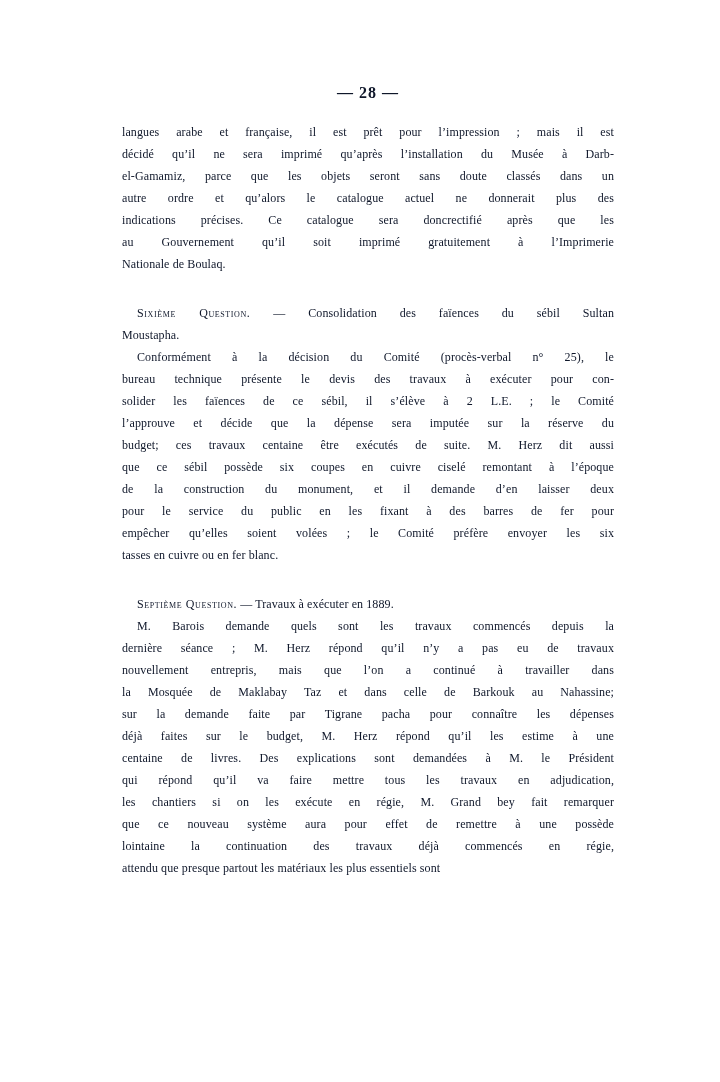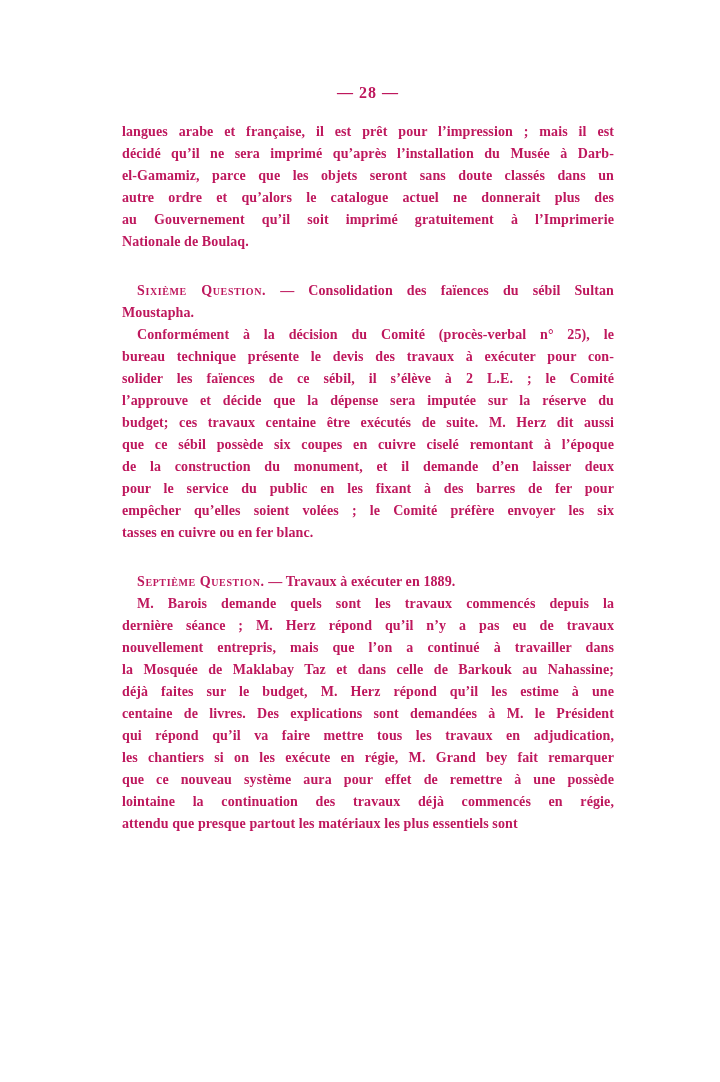--- a/index.html
+++ b/index.html
@@ -7,43 +7,43 @@
     padding: 0;
     background: #ffffff;
   }
   .page {
     position: relative;
     width: 720px;
     height: 1082px;
     background: #ffffff;
     overflow: hidden;
     font-family: "Liberation Serif", serif;
-    color: #be185d;
+    color: #0f172a;
   }
   .page-number {
     position: absolute;
     top: 84px;
     left: 122px;
     width: 492px;
     text-align: center;
     font-size: 16px;
     font-weight: 700;
     letter-spacing: 1px;
   }
   .text-block {
     position: absolute;
     top: 121px;
     left: 122px;
     width: 492px;
   }
   .paragraph { margin: 0; }
   .paragraph.gap-before { margin-top: 27px; }
   .line {
-    font-size: 14px;
-    font-weight: 700;
+    font-size: 12px;
+    font-weight: 400;
     line-height: 22px;
     text-align: justify;
     text-align-last: justify;
     white-space: normal;
     letter-spacing: 0.1px;
   }
   .line.last {
     text-align-last: left;
   }
   .line.indent {
@@ -58,20 +58,21 @@
 <body>
 
 <div class="page">
   <div class="page-number">— 28 —</div>
   <div class="text-block">
       <div class="paragraph">
         <div class="line">langues arabe et française, il est prêt pour l’impression ; mais il est</div>
         <div class="line">décidé qu’il ne sera imprimé qu’après l’installation du Musée à Darb-</div>
         <div class="line">el-Gamamiz, parce que les objets seront sans doute classés dans un</div>
         <div class="line">autre ordre et qu’alors le catalogue actuel ne donnerait plus des</div>
+        <div class="line">indications précises. Ce catalogue sera doncrectifié après que les</div>
         <div class="line">au Gouvernement qu’il soit imprimé gratuitement à l’Imprimerie</div>
         <div class="line last">Nationale de Boulaq.</div>
       </div>
       <div class="paragraph gap-before">
         <div class="line indent"><span class="sc">Sixième Question.</span> — Consolidation des faïences du sébil Sultan</div>
         <div class="line last">Moustapha.</div>
       </div>
       <div class="paragraph">
         <div class="line indent">Conformément à la décision du Comité (procès-verbal n° 25), le</div>
         <div class="line">bureau technique présente le devis des travaux à exécuter pour con-</div>
@@ -85,20 +86,21 @@
         <div class="line last">tasses en cuivre ou en fer blanc.</div>
       </div>
       <div class="paragraph gap-before">
         <div class="line indent last"><span class="sc">Septième Question.</span> — Travaux à exécuter en 1889.</div>
       </div>
       <div class="paragraph">
         <div class="line indent">M. Barois demande quels sont les travaux commencés depuis la</div>
         <div class="line">dernière séance ; M. Herz répond qu’il n’y a pas eu de travaux</div>
         <div class="line">nouvellement entrepris, mais que l’on a continué à travailler dans</div>
         <div class="line">la Mosquée de Maklabay Taz et dans celle de Barkouk au Nahassine;</div>
+        <div class="line">sur la demande faite par Tigrane pacha pour connaître les dépenses</div>
         <div class="line">déjà faites sur le budget, M. Herz répond qu’il les estime à une</div>
         <div class="line">centaine de livres. Des explications sont demandées à M. le Président</div>
         <div class="line">qui répond qu’il va faire mettre tous les travaux en adjudication,</div>
         <div class="line">les chantiers si on les exécute en régie, M. Grand bey fait remarquer</div>
         <div class="line">que ce nouveau système aura pour effet de remettre à une possède</div>
         <div class="line">lointaine la continuation des travaux déjà commencés en régie,</div>
         <div class="line last">attendu que presque partout les matériaux les plus essentiels sont</div>
       </div>
     </div>
 </div>

